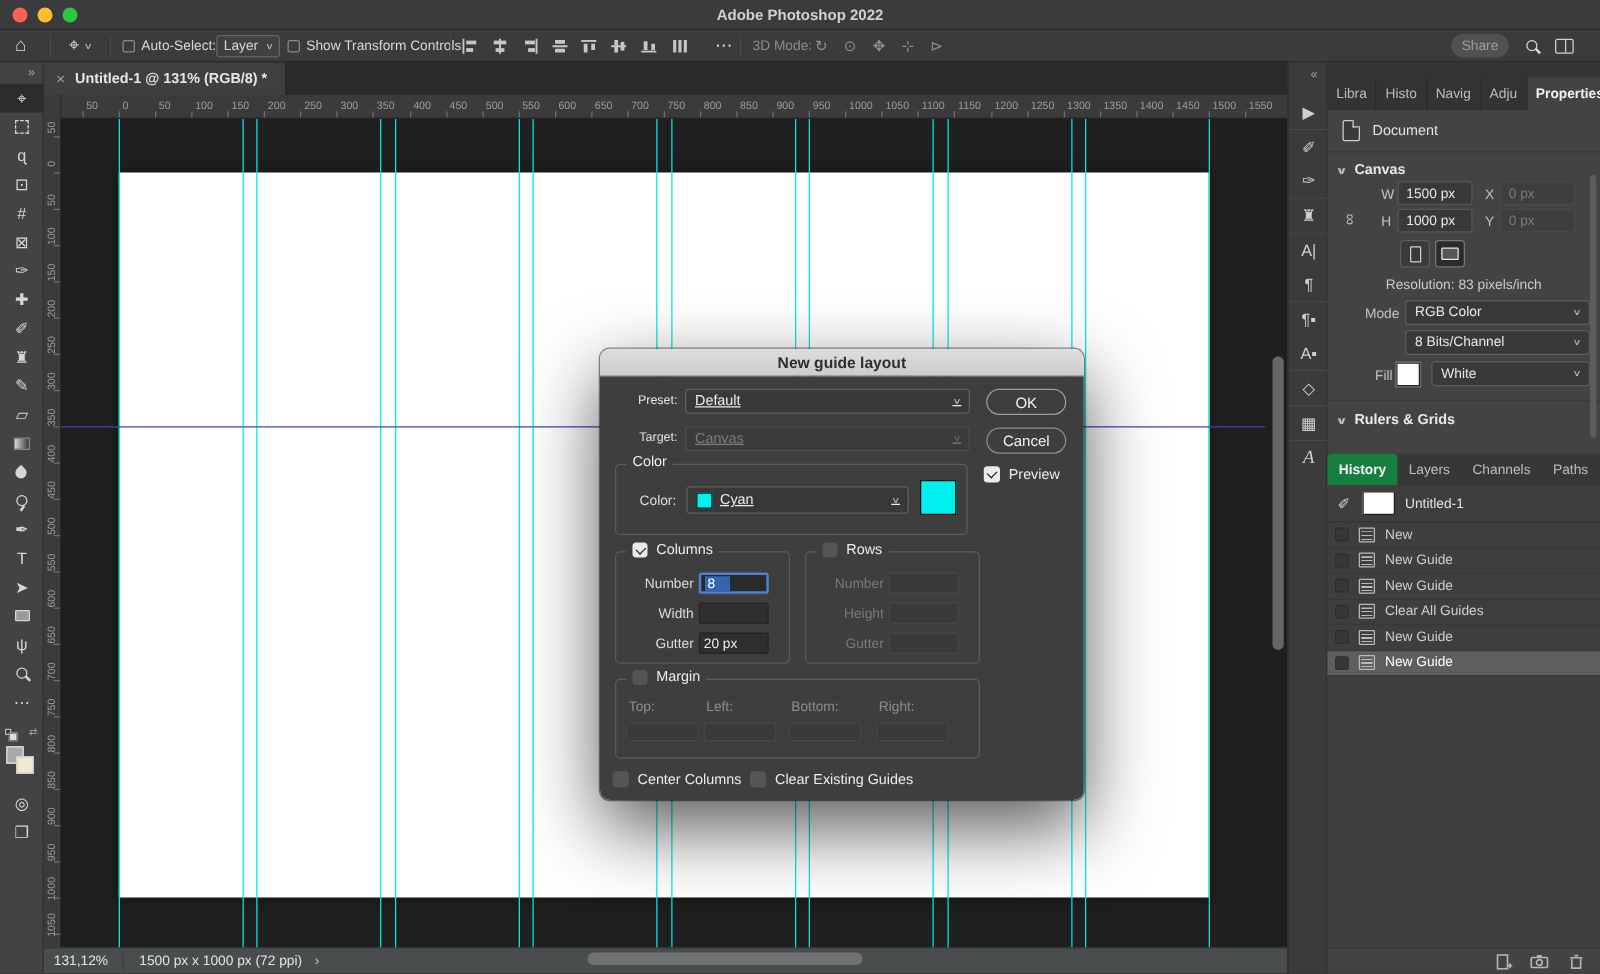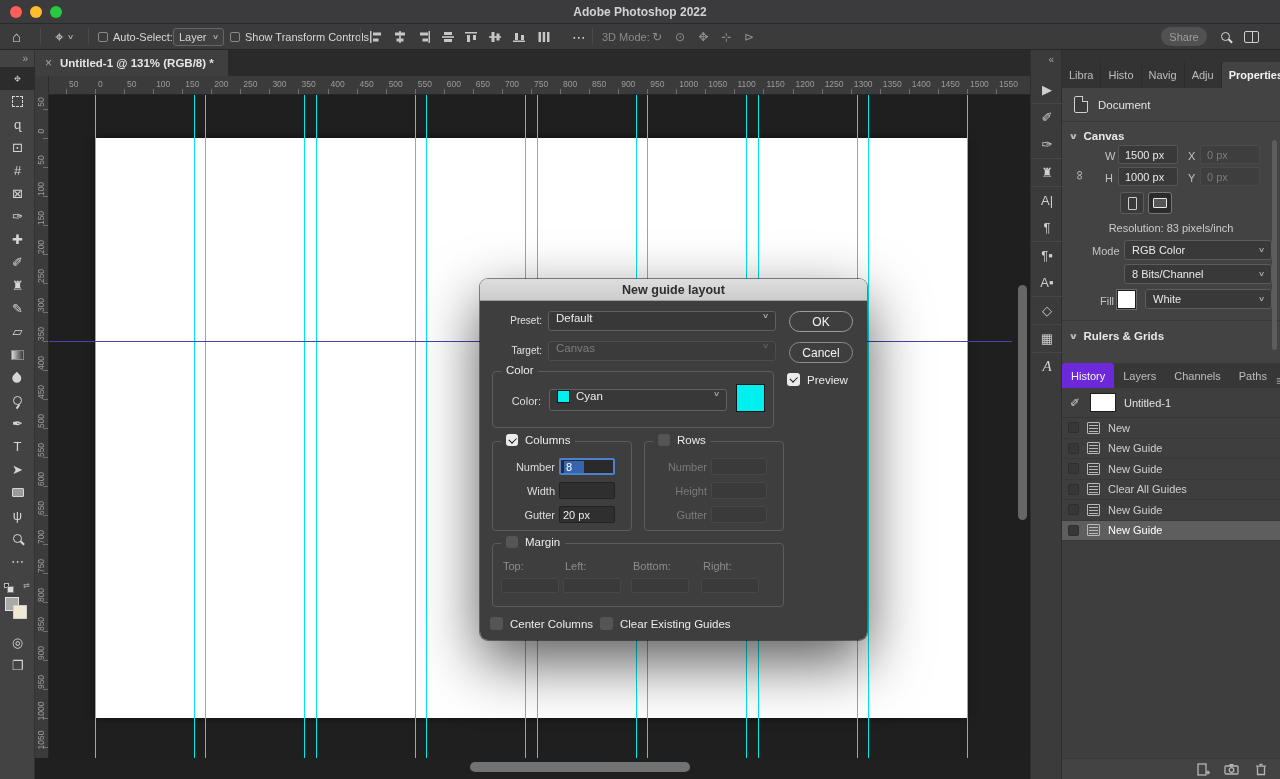--- a/index.html
+++ b/index.html
@@ -92,42 +92,42 @@
        display:flex;align-items:center;padding:0 7px;color:#e8e8e8;font-size:11px;}
   .pdd .chev{margin-left:auto;}
   .orbtn{position:absolute;width:24px;height:22px;border:1px solid #5c5c5c;border-radius:3px;background:#3a3a3a;
          display:flex;align-items:center;justify-content:center;}
   .orbtn.sel{background:#2b2b2b;border-color:#777;}
   .linkic{position:absolute;color:#b9b9b9;font-size:13px;transform:rotate(90deg);}
   .pscroll{position:absolute;right:3px;width:5px;border-radius:2.5px;background:#5c5c5c;}
   
   .htabs{position:absolute;left:0;top:313px;width:218px;height:25px;background:#373737;display:flex;align-items:flex-end;}
   .htab{padding:5px 9px;font-size:11px;color:#bdbdbd;height:25px;display:flex;align-items:center;}
-  .htab.act{background:#6d28d9;color:#f5f5f5;font-weight:normal;border-radius:3px 3px 0 0;}
+  .htab.act{background:#15803d;color:#f5f5f5;font-weight:bold;border-radius:3px 3px 0 0;}
   .histlist{position:absolute;left:0;top:338px;width:218px;height:370px;background:#3e3e3e;}
   .snaprow{height:30px;display:flex;align-items:center;gap:8px;padding-left:6px;border-bottom:1px solid #353535;color:#e3e3e3;}
   .snapthumb{width:26px;height:19px;background:#fff;border:1px solid #1e1e1e;}
   .brushic{color:#cfcfcf;font-size:12px;width:14px;text-align:center;}
   .hrow{height:20.5px;display:flex;align-items:center;gap:8px;padding-left:6px;border-bottom:1px solid #383838;color:#cfcfcf;font-size:11px;}
   .hrow.sel{background:#5e5e5e;color:#fff;}
   .hwell{width:11px;height:11px;background:#373737;border:1px solid #2e2e2e;border-radius:2px;flex:0 0 auto;}
   .hdoc{width:13px;height:12px;border:1px solid #b9b9b9;border-radius:1px;background:
         repeating-linear-gradient(#b9b9b9 0 1px,transparent 1px 3px);background-size:9px 100%;background-position:1px 2px;background-repeat:no-repeat;flex:0 0 auto;}
   .hfoot{position:absolute;left:0;top:708px;width:218px;height:21px;background:#434343;border-top:1px solid #383838;
          display:flex;align-items:center;justify-content:flex-end;gap:14px;padding-right:12px;}
   
   .dialog{left:480px;top:279px;width:387px;height:361px;z-index:50;border-radius:8px;
           box-shadow:0 22px 60px rgba(0,0,0,.65),0 0 0 1px rgba(0,0,0,.45);}
   .dtitle{position:absolute;left:0;top:0;width:387px;height:22px;background:linear-gradient(#dedede,#cccccc);
           border-radius:8px 8px 0 0;display:flex;align-items:center;justify-content:center;
           color:#2e2e2e;font-size:12.5px;font-weight:bold;border-bottom:1px solid #9e9e9e;}
   .dbody{position:absolute;left:0;top:22px;width:387px;height:339px;background:#3e3e3e;border-radius:0 0 8px 8px;}
   .dlab{position:absolute;color:#e2e2e2;font-size:10px;text-align:right;width:60px;}
   .ddd{position:absolute;height:20px;background:#383838;border:1px solid #606060;border-radius:3px;display:flex;
-       align-items:flex-start;gap:6px;padding:0 7px;color:#ececec;font-size:11.5px;}
+       align-items:center;gap:6px;padding:0 7px;color:#ececec;font-size:11.5px;text-decoration:underline;}
   .ddd.dis{color:#7d7d7d;border-color:#4d4d4d;background:#3b3b3b;}
   .ddd .chev{margin-left:auto;}
   .dbtn{position:absolute;width:64px;height:21px;border:1px solid #9c9c9c;border-radius:11px;background:#3e3e3e;
         color:#f3f3f3;font-size:12px;display:flex;align-items:center;justify-content:center;}
   .grp{position:absolute;border:1px solid #5c5c5c;border-radius:4px;}
   .leg{position:absolute;top:-8px;left:8px;background:#3e3e3e;padding:0 5px;display:flex;gap:7px;align-items:center;
        color:#ececec;font-size:11.5px;}
   .glab{position:absolute;font-size:11px;color:#dcdcdc;text-align:right;width:54px;}
   .glab.dis{color:#7a7a7a;}
   .gin{position:absolute;width:56px;height:17px;background:#2f2f2f;border:1px solid #222;border-radius:2px;
@@ -465,20 +465,26 @@
         <div class="vguide" style="left: 487.788px; background: rgb(0, 232, 232);"></div>
         <div class="vguide" style="left: 586.609px; background: rgb(0, 232, 232);"></div>
         <div class="vguide" style="left: 598.235px; background: rgb(0, 232, 232);"></div>
         <div class="vguide" style="left: 697.056px; background: rgb(0, 232, 232);"></div>
         <div class="vguide" style="left: 708.682px; background: rgb(0, 232, 232);"></div>
         <div class="vguide" style="left: 807.503px; background: rgb(0, 232, 232);"></div>
         <div class="vguide" style="left: 819.129px; background: rgb(0, 232, 232);"></div>
         <div class="vguide" style="left: 917.95px; background: rgb(0, 232, 232);"></div>
         <div class="hguide" style="top: 246px; width: 963px; background: rgb(63, 70, 181);"></div>
       </div>
+    <div class="statusbar">
+      <span style="padding-left:8px">131,12%</span>
+      <span style="width:1px;height:15px;background:#3d3f40;margin:0 12px"></span>
+      <span>1500 px x 1000 px (72 ppi)</span>
+      <span style="margin-left:10px;color:#cfcfcf">›</span>
+    </div>
     <div class="hsb" style="left:435px;width:220px"></div>
   </div>
 
   <div class="abs dock">
     <div style="text-align:right;padding:4px 7px;color:#a5a5a5;font-size:10px">«</div>
     <div class="dcol" id="dock-icons">
         <div class="dockicon">
           <span>▶</span>
         </div>
         <div class="docksep"></div>

